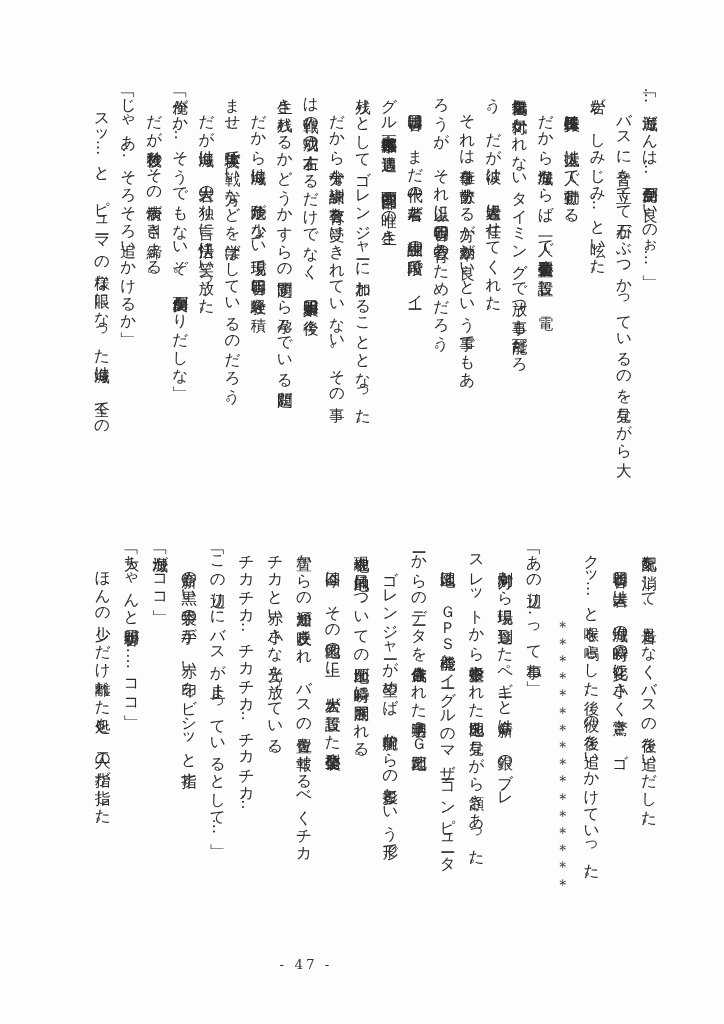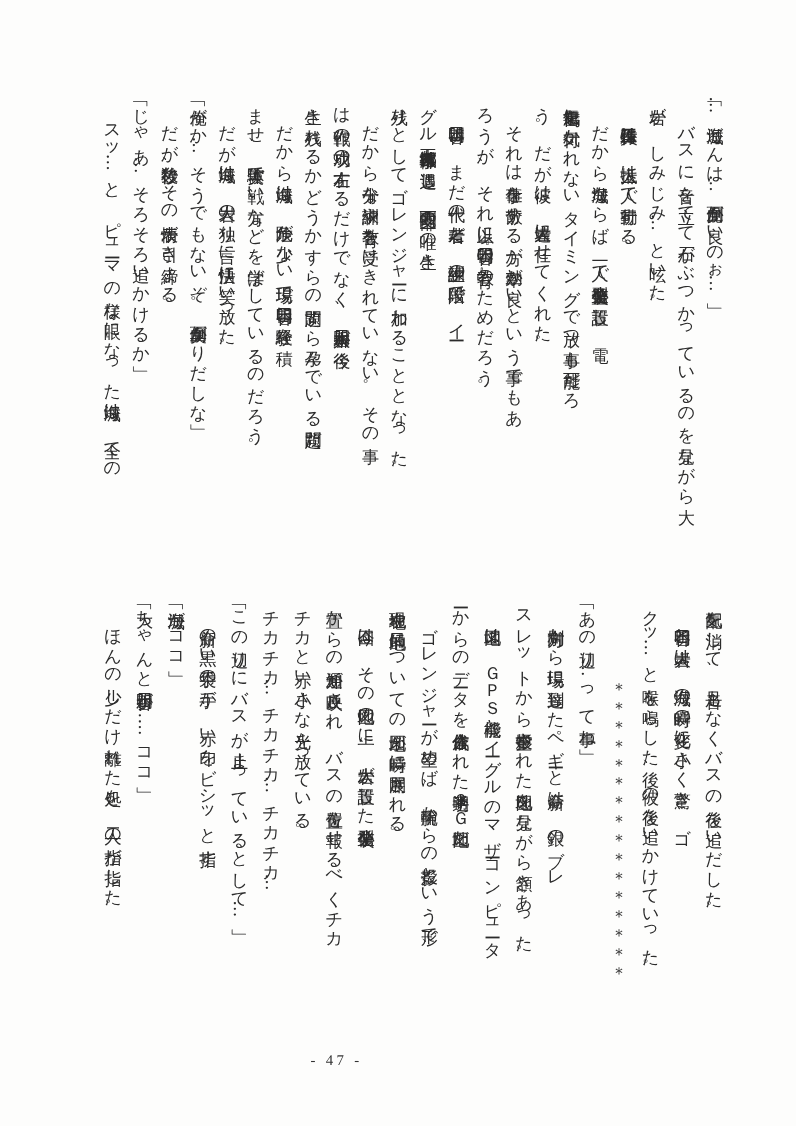--- a/index.html
+++ b/index.html
@@ -44,21 +44,20 @@
     color: #3a3a3a;
   }
   .page-number {
     position: absolute;
     top: 956px; left: 0;
     width: 612px;
     text-align: center;
     font-size: 13.5px;
     letter-spacing: 3px;
     color: #333333;
-    font-family: Liberation Serif, serif;
   }
 </style>
 </head>
 <body>
 
 <div class="page">
   <div class="tate-block block-top">
       <div class="col">「…海城どんは…面倒見が良いのぉ…」</div>
       <div class="col indent">バスに音を立てて石がぶつかっているのを見ながら大</div>
       <div class="col">岩が、しみじみ…と呟いた。</div>

